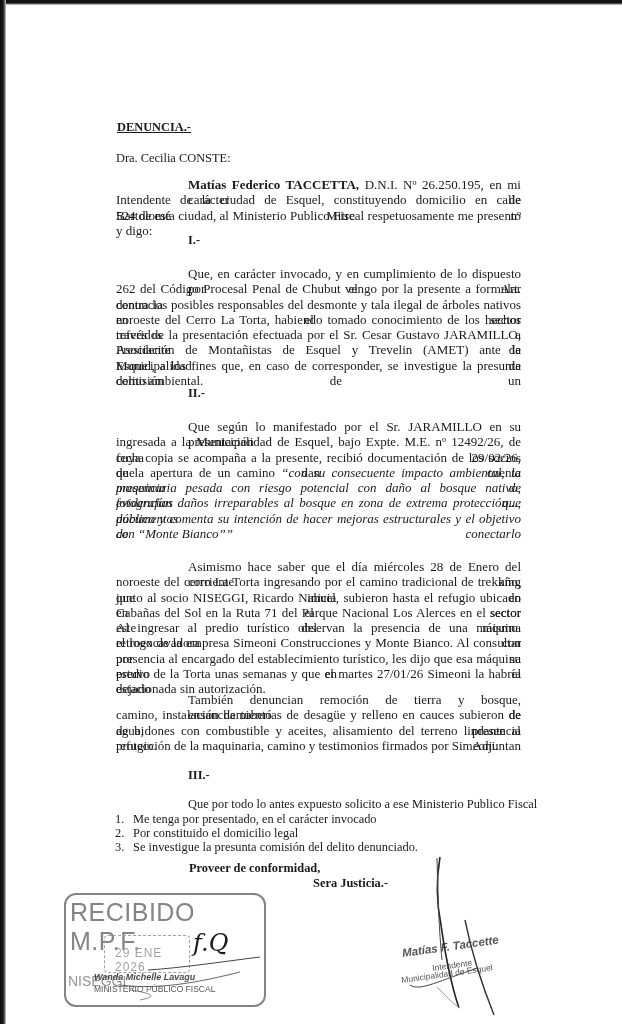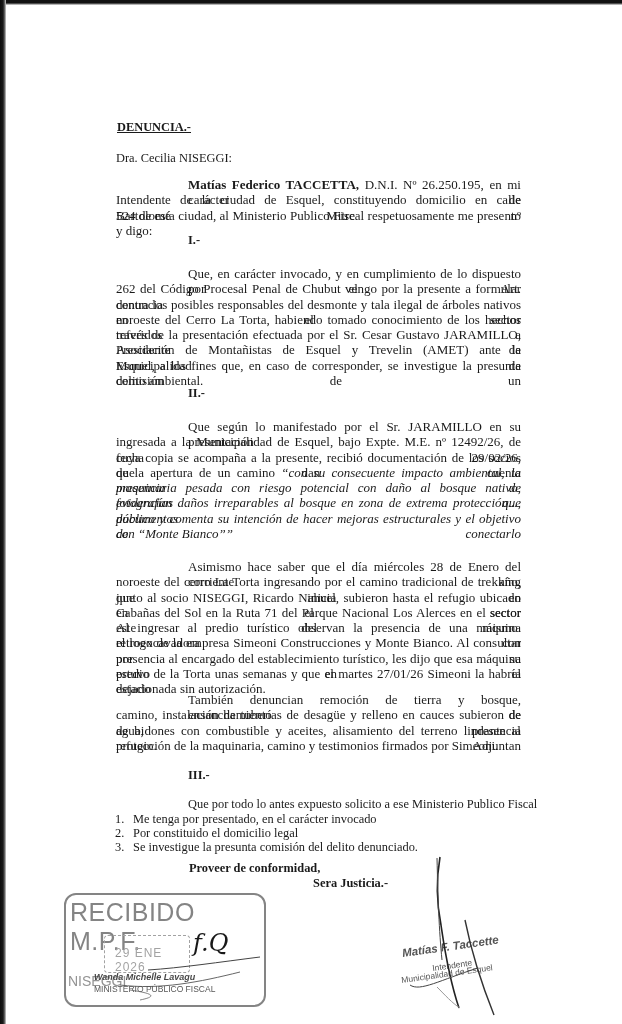--- a/index.html
+++ b/index.html
@@ -52,21 +52,21 @@
 </style>
 </head>
 <body>
 
 <div class="page">
   <div class="scan-top"></div>
   <div class="scan-left"></div>
 
   <div class="t b u" style="left:117px; top:120px;">DENUNCIA.-</div>
 
-  <div class="t" style="left:116px; top:151px;">Dra. Cecilia NISEGGI:</div>
+  <div class="t" style="left:116px; top:151px;">Dra. Cecilia CONSTE:</div>
 
   <div class="just" style="top:177px;">
     <span class="ln indent"><span class="b">Matías Federico TACCETTA,</span><span> D.N.I. Nº 26.250.195, en mi carácter de</span></span>
     <span class="ln">Intendente de la ciudad de Esquel, constituyendo domicilio en calle Bartolomé Mitre nº</span>
     <span class="ln last">524 de esta ciudad, al Ministerio Publico Fiscal respetuosamente me presento y digo:</span>
   </div>
 
   <div class="t b" style="left:188px; top:233px;">I.-</div>
   <div class="just" style="top:266px;">
     <span class="ln indent">Que, en carácter invocado, y en cumplimiento de lo dispuesto por el Art.</span>

